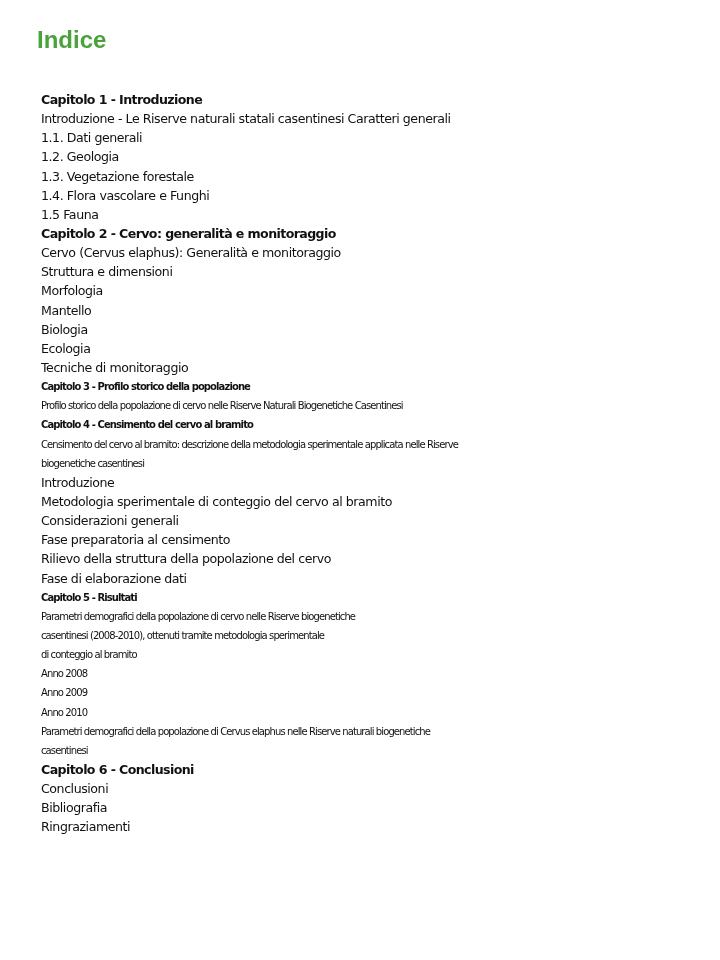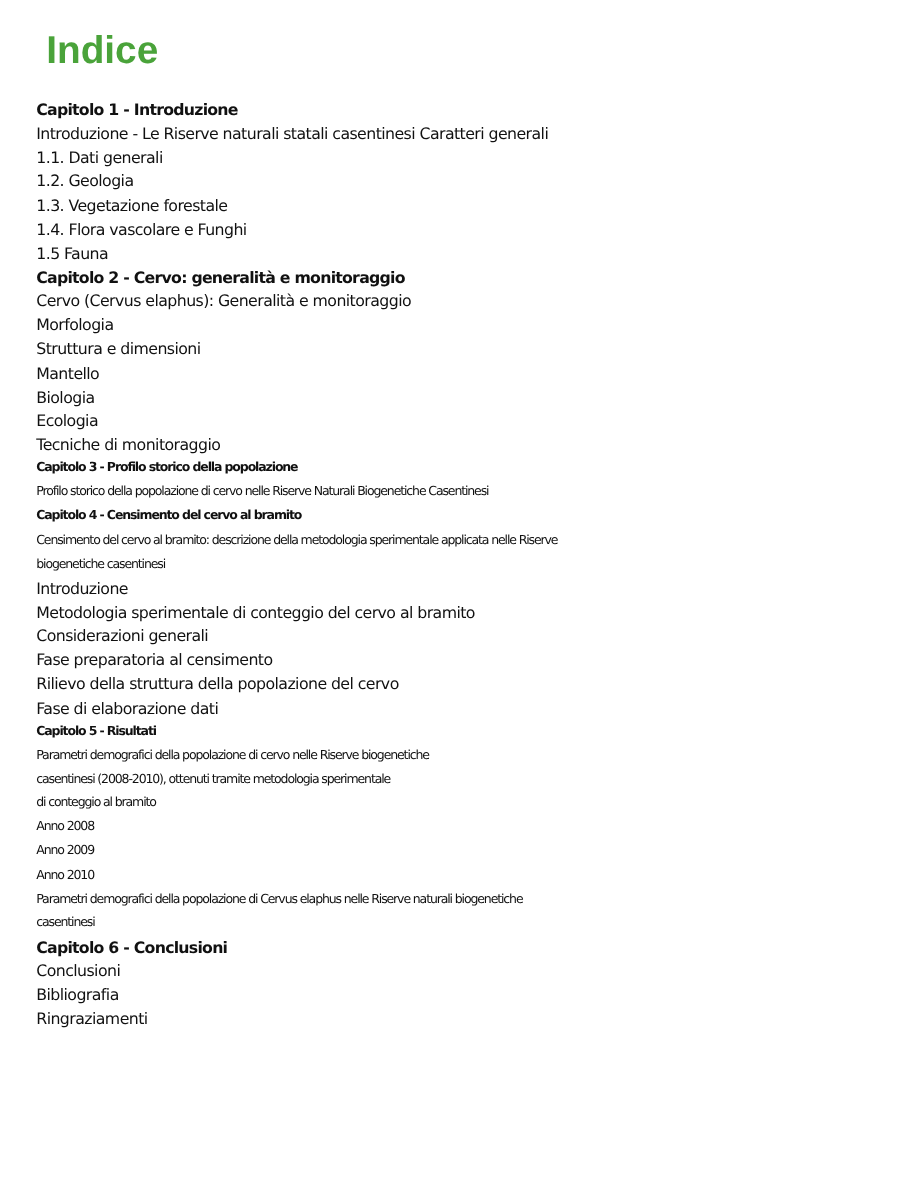--- a/index.html
+++ b/index.html
@@ -1,25 +1,25 @@
 <!DOCTYPE html>
 <html><head>
   <meta charset="utf-8">
   <style>
     html, body { margin: 0; padding: 0; background: #ffffff; }
     body { width: 720px; height: 960px; position: relative; overflow: hidden; }
     .page { position: absolute; left: 0; top: 0; width: 720px; height: 960px; }
     .title {
       position: absolute; left: 37px; top: 20px;
       font-family: "Liberation Sans", sans-serif; font-weight: bold;
-      font-size: 31px; line-height: 40px; color: #4aa33a; margin: 0;
+      font-size: 24px; line-height: 40px; color: #4aa33a; margin: 0;
     }
     .toc {
       position: absolute; left: 29px; top: 78px; width: 680px;
-      list-style: none; margin: 0; padding: 0;
+      list-style: none; margin: 12px; padding: 0;
       font-family: "DejaVu Sans", sans-serif; font-size: 12.6px; color: #111111;
     }
     .toc li { line-height: 19.15px; height: 19.15px; white-space: nowrap; letter-spacing: -0.45px; }
     .toc li.chapter { font-weight: bold; letter-spacing: -0.6px; }
     .toc li.narrow { letter-spacing: -0.9px; font-size: 10px; }
   </style>
 </head>
 <body>
 
 <div class="page">
@@ -28,22 +28,22 @@
   <ul class="toc">
     <li class="chapter">Capitolo 1 - Introduzione</li>
     <li>Introduzione  - Le Riserve naturali statali casentinesi Caratteri generali</li>
     <li>1.1. Dati generali</li>
     <li>1.2. Geologia</li>
     <li>1.3. Vegetazione forestale</li>
     <li>1.4. Flora vascolare e Funghi</li>
     <li>1.5 Fauna</li>
     <li class="chapter">Capitolo 2 - Cervo: generalità e monitoraggio</li>
     <li>Cervo (Cervus elaphus): Generalità e monitoraggio</li>
+    <li>Struttura e dimensioni</li>
     <li>Morfologia</li>
-    <li>Struttura e dimensioni</li>
     <li>Mantello</li>
     <li>Biologia</li>
     <li>Ecologia</li>
     <li>Tecniche di monitoraggio</li>
     <li class="chapter narrow">Capitolo 3 - Profilo storico della popolazione</li>
     <li class="narrow">Profilo storico della popolazione  di cervo nelle Riserve Naturali Biogenetiche Casentinesi</li>
     <li class="chapter narrow">Capitolo 4 - Censimento del cervo al bramito</li>
     <li class="narrow">Censimento del cervo al bramito: descrizione della metodologia sperimentale applicata nelle Riserve</li>
     <li class="narrow">biogenetiche casentinesi</li>
     <li>Introduzione</li>

